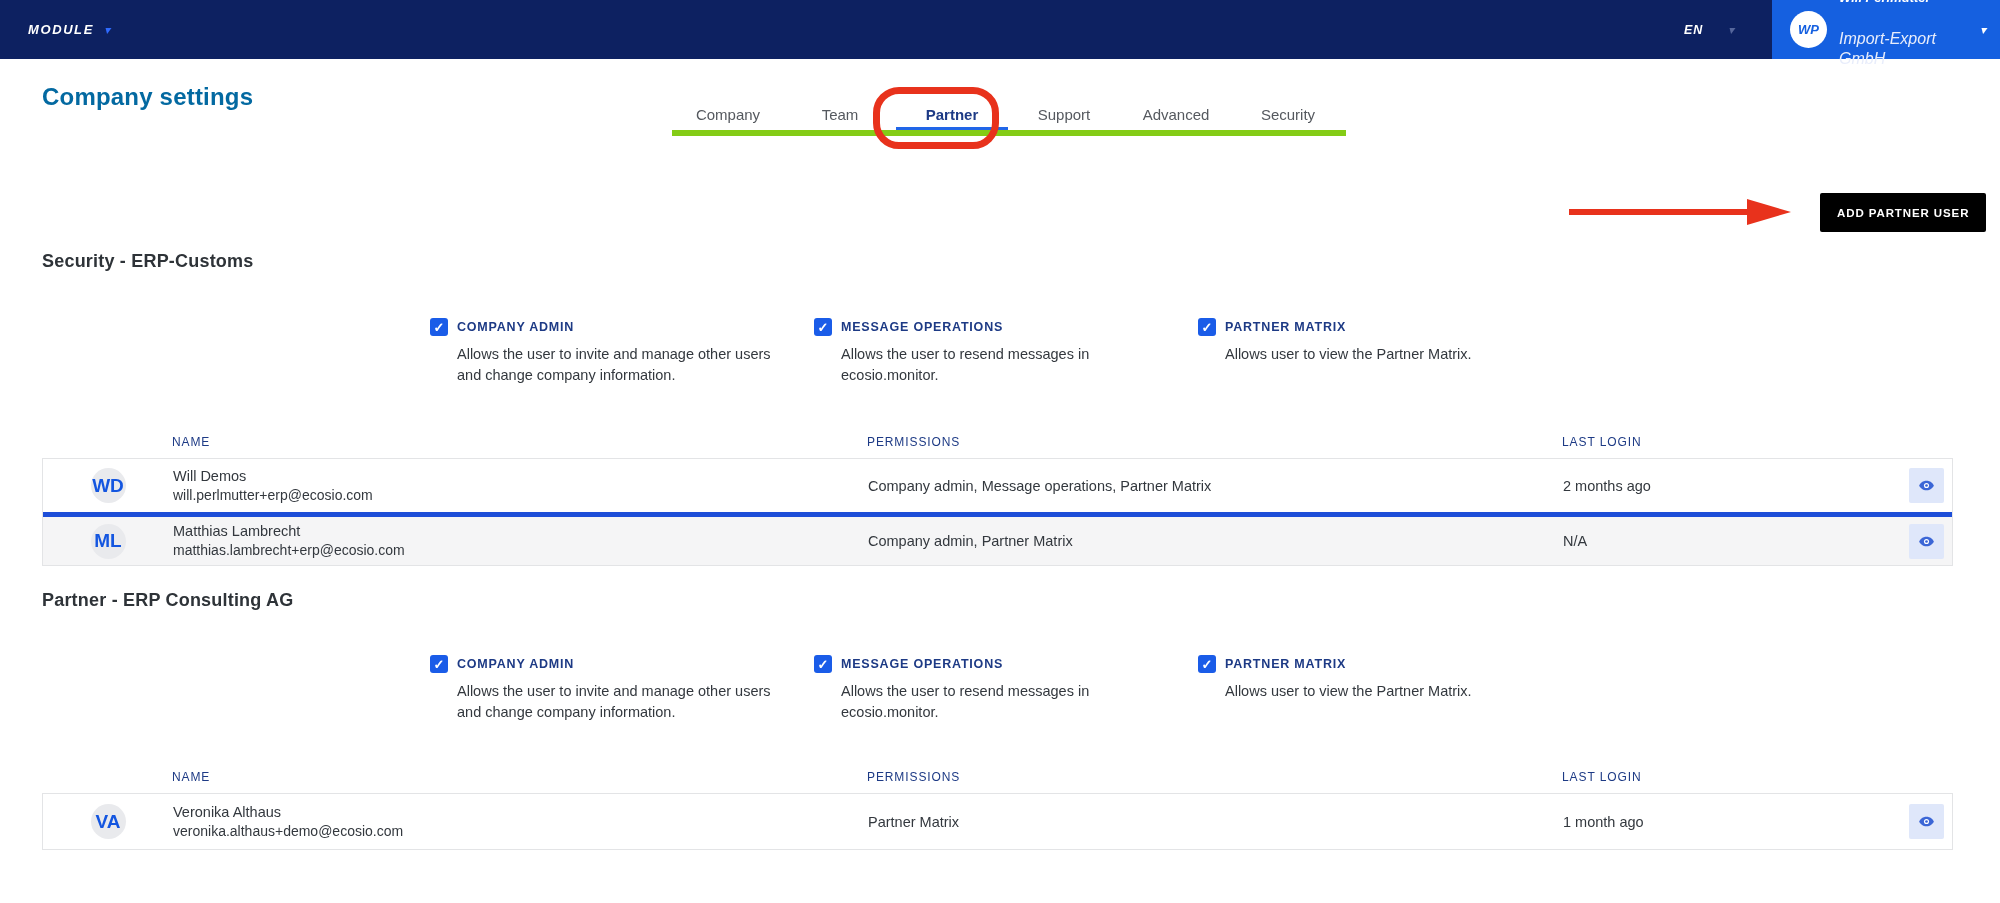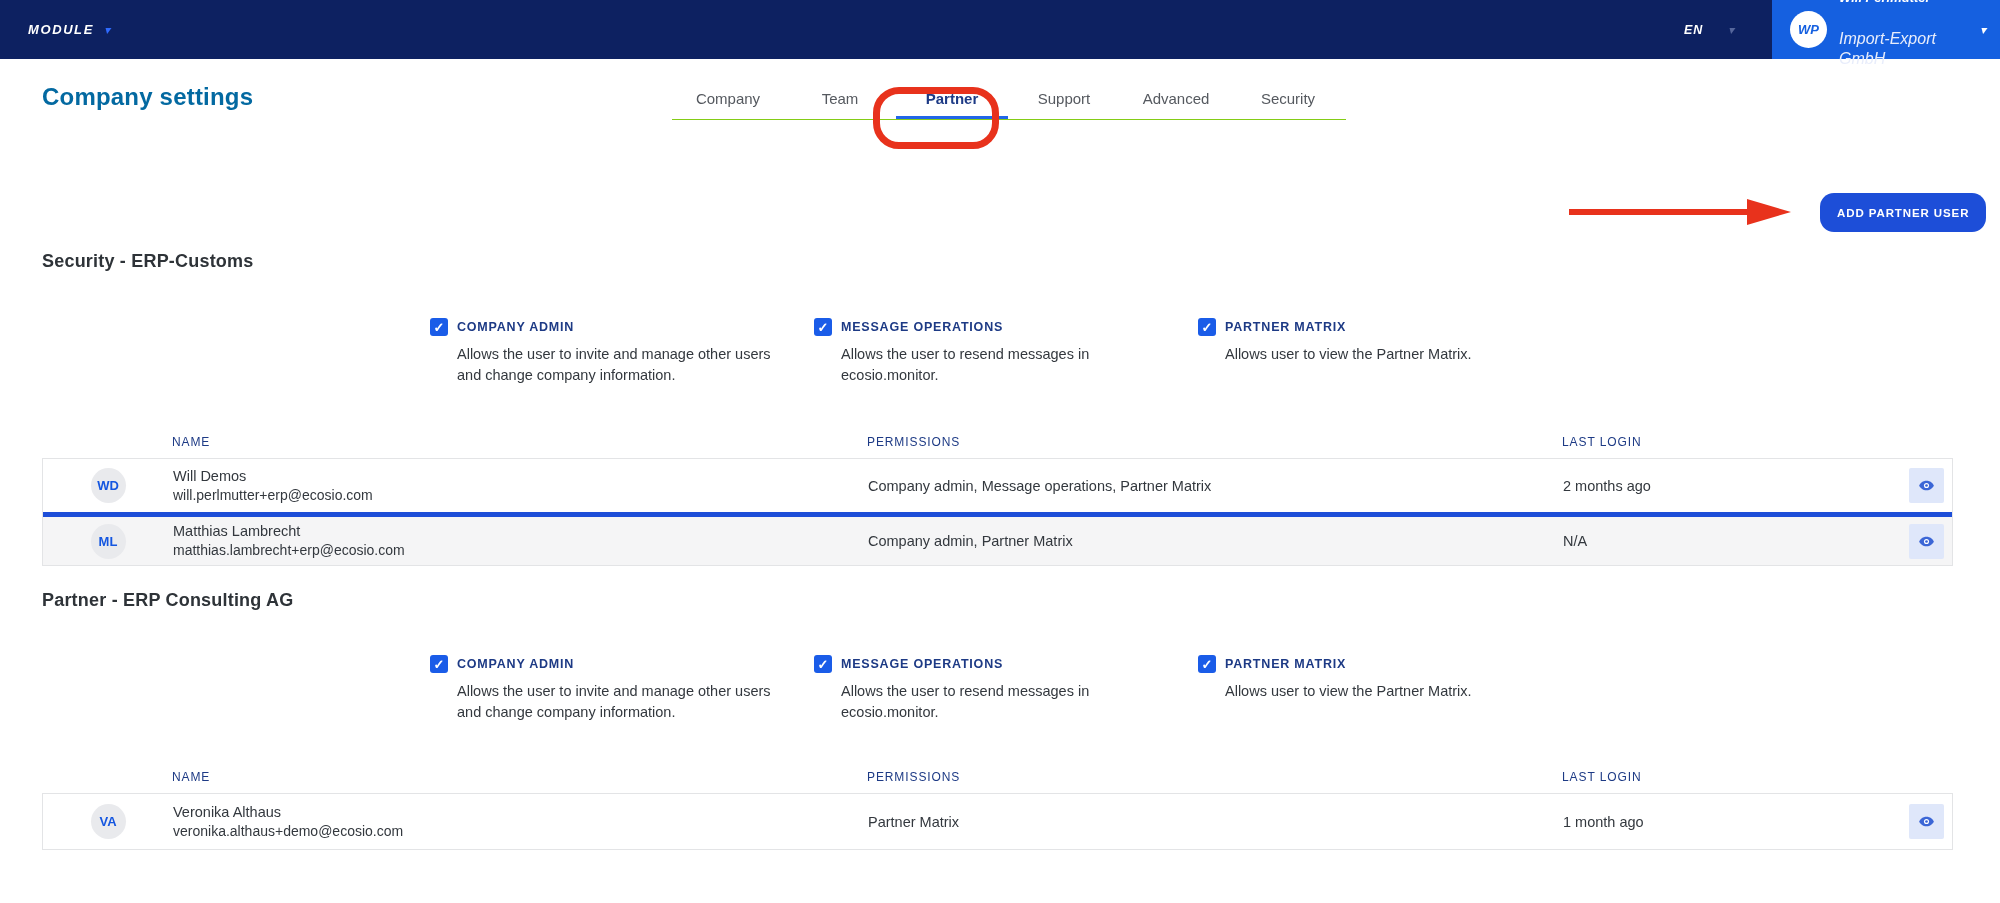--- a/index.html
+++ b/index.html
@@ -18,50 +18,50 @@
   .chev-lang { color:#56679c; }
   .userbox { width:228px; height:59px; background:#1560e0; display:flex; align-items:center; padding:0 14px 0 18px; cursor:pointer; }
   .user-avatar { width:37px; height:37px; border-radius:50%; background:#ffffff; color:#1560e0; font-size:13px; font-weight:bold; display:flex; align-items:center; justify-content:center; flex:0 0 auto; }
   .user-meta { margin-left:12px; line-height:1.25; }
   .user-name { color:#ffffff; font-size:13px; font-weight:bold; }
   .user-company { color:#e8edfb; font-size:16px;margin-top:22px; }
   .chev-user { color:#ffffff; margin-left:auto; }
 
   
   .page-title { position:absolute; left:42px; top:83px; font-size:24px; font-weight:bold; color:#0369a1; letter-spacing:0.2px; }
-  .tabstrip { position:absolute; left:672px; top:76px; width:674px; height:44px; display:flex; border-bottom:1px solid #84cc16; }
+  .tabstrip { position:absolute; left:672px; top:92px; width:674px; height:44px; display:flex; border-bottom:6px solid #84cc16; }
   .tab { width:112px; text-align:center; font-size:15px; color:#55595f; padding-top:14px; cursor:pointer; }
   .tab.active { color:#1d3a85; font-weight:bold; border-bottom:3px solid #2166e8; }
 
   
   .annot-circle { position:absolute; left:873px; top:87px; width:126px; height:62px; border:7px solid #e8321c; border-radius:26px; pointer-events:none; }
   .annot-arrow { position:absolute; left:1563px; top:194px; pointer-events:none; }
 
   
-  .add-btn { position:absolute; left:1820px; top:193px; height:39px; padding:0 17px; background:#1d4ed8; color:#ffffff; border:none; border-radius:14px; font-family:"Liberation Sans", sans-serif; font-size:11.5px; font-weight:bold; letter-spacing:0.9px; cursor:pointer; }
+  .add-btn { position:absolute; left:1820px; top:193px; height:39px; padding:0 17px; background:#000000; color:#ffffff; border:none; border-radius:2px; font-family:"Liberation Sans", sans-serif; font-size:11.5px; font-weight:bold; letter-spacing:0.9px; cursor:pointer; }
 
   
   .section-title { position:absolute; left:42px; font-size:18px; font-weight:bold; color:#2e3338; letter-spacing:0.2px; }
   .perm-row { position:absolute; left:430px; width:1530px; display:flex; }
   .perm-group { width:384px; flex:0 0 auto; }
   .perm-head { display:flex; align-items:center; gap:9px;margin-top:12px; }
   .checkbox { width:18px; height:18px; background:#1a5ce8; border-radius:3px; color:#ffffff; display:flex; align-items:center; justify-content:center; flex:0 0 auto; cursor:pointer; }
   .checkbox::after { content:"\2713"; font-size:13px; font-weight:bold; line-height:1; }
   .perm-label { font-size:12.5px; font-weight:bold; color:#1d3a85; letter-spacing:0.8px; }
   .perm-desc { margin:8px 0 0 27px; width:322px; font-size:14.5px; color:#33383e; line-height:1.45; }
 
   
   .tbl-head, .tbl-row { display:grid; grid-template-columns:130px 695px 695px 291px 100px; align-items:center; }
   .tbl-head { position:absolute; left:42px; width:1911px; }
   .col-h { font-size:12px; font-weight:normal; color:#1d3a85; letter-spacing:0.9px; }
   .tbl { position:absolute; left:42px; width:1911px; border:1px solid #e3e4e6; background:#ffffff; }
   .tbl-row { height:53px; background:#ffffff; }
   .tbl-row.alt { background:#f5f5f6; }
   .tbl-row + .tbl-row { border-top:5px solid #1d4ed8; }
-  .row-avatar { width:35px; height:35px; border-radius:50%; background:#e9eaed; color:#1456e0; font-size:13px; font-weight:bold; display:flex; align-items:center; justify-content:center; margin:0 auto; }
+  .row-avatar { width:35px; height:35px; border-radius:50%; background:#e9eaed; color:#1456e0; font-size:19px; font-weight:bold; display:flex; align-items:center; justify-content:center; margin:0 auto; }
   .cell-name { line-height:1.3; }
   .person-name { font-size:14.5px; color:#33383e; }
   .person-email { font-size:14px; color:#33383e; }
   .cell-text { font-size:14.5px; color:#33383e; }
   .eye-btn { width:35px; height:35px; background:#dfe7fa; border:none; border-radius:2px; display:flex; align-items:center; justify-content:center; margin-left:auto; margin-right:10px; cursor:pointer; }
 
   
   #sec1-title { top:251px; }
   #sec1-perms { top:306px; }
   #sec1-thead { top:435px; }

